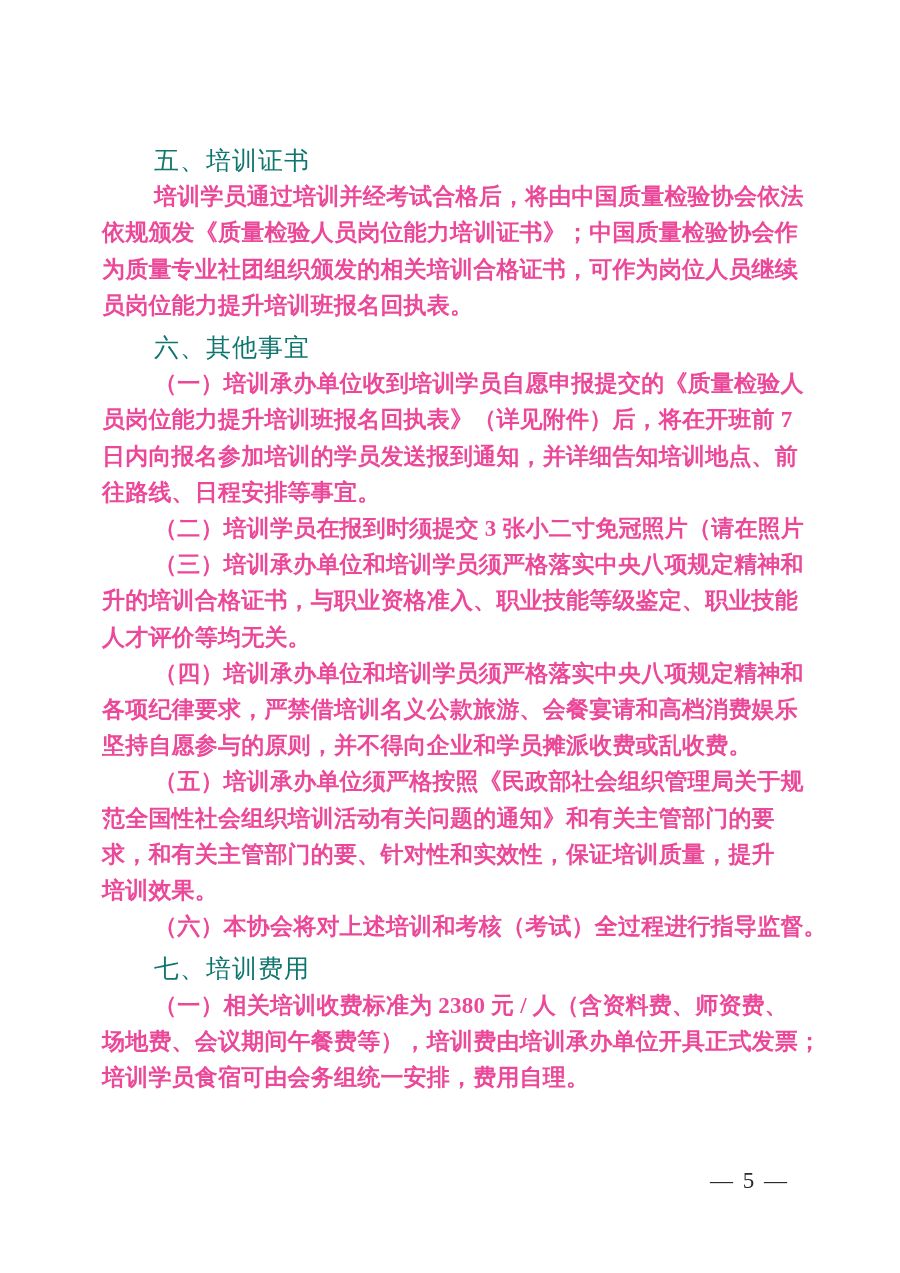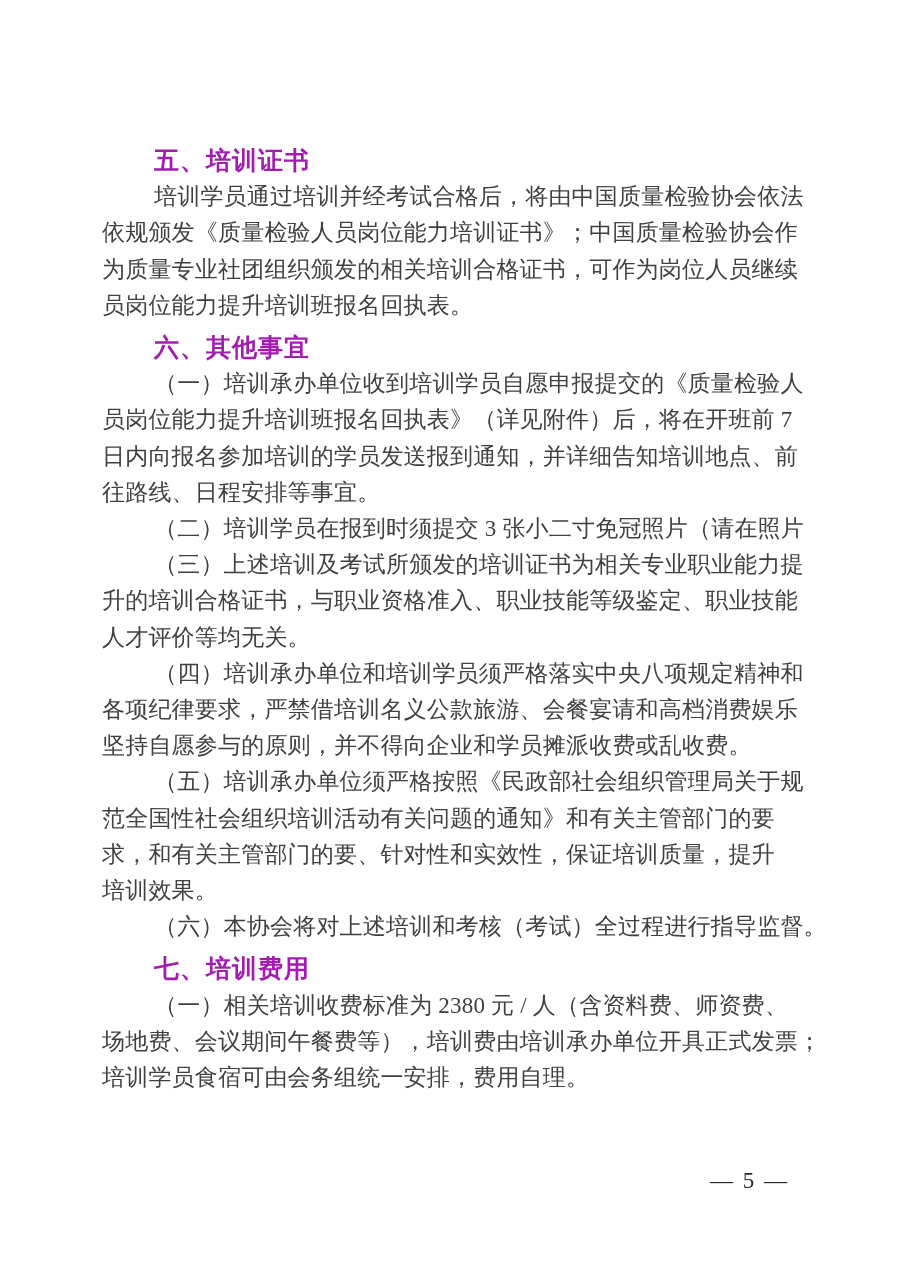--- a/index.html
+++ b/index.html
@@ -26,35 +26,36 @@
 
   .doc-section { display: block; }
 
   
   .doc-section:not(:first-child) .section-heading {
     margin-top: 6px;
   }
 
   .section-heading {
     font-family: "DejaVu Sans", "Liberation Sans", sans-serif;
-    font-weight: 700;
+    font-weight: 400;
     font-size: 25px;
     line-height: 36.2px;
     letter-spacing: 1px;
-    color: #a21caf;
+    color: #0f766e;
     padding-left: 52px;
     white-space: nowrap;
   }
 
   .doc-line {
     font-size: 23px;
     line-height: 36.2px;
     letter-spacing: 0.2px;
-    color: #404040;
+    color: #ec4899;
     white-space: nowrap;
+    font-weight: bold;
   }
 
   .doc-line.indent {
     padding-left: 52px;
   }
 
   .footer {
     position: absolute;
     left: 710px;
     top: 1168px;
@@ -76,21 +77,21 @@
         <div class="doc-line">为质量专业社团组织颁发的相关培训合格证书，可作为岗位人员继续</div>
         <div class="doc-line">员岗位能力提升培训班报名回执表。</div>
       </section>
       <section class="doc-section">
         <div class="section-heading">六、其他事宜</div>
         <div class="doc-line indent">（一）培训承办单位收到培训学员自愿申报提交的《质量检验人</div>
         <div class="doc-line">员岗位能力提升培训班报名回执表》（详见附件）后，将在开班前 7</div>
         <div class="doc-line">日内向报名参加培训的学员发送报到通知，并详细告知培训地点、前</div>
         <div class="doc-line">往路线、日程安排等事宜。</div>
         <div class="doc-line indent">（二）培训学员在报到时须提交 3 张小二寸免冠照片（请在照片</div>
-        <div class="doc-line indent">（三）上述培训及考试所颁发的培训证书为相关专业职业能力提</div>
+        <div class="doc-line indent">（三）培训承办单位和培训学员须严格落实中央八项规定精神和</div>
         <div class="doc-line">升的培训合格证书，与职业资格准入、职业技能等级鉴定、职业技能</div>
         <div class="doc-line">人才评价等均无关。</div>
         <div class="doc-line indent">（四）培训承办单位和培训学员须严格落实中央八项规定精神和</div>
         <div class="doc-line">各项纪律要求，严禁借培训名义公款旅游、会餐宴请和高档消费娱乐</div>
         <div class="doc-line">坚持自愿参与的原则，并不得向企业和学员摊派收费或乱收费。</div>
         <div class="doc-line indent">（五）培训承办单位须严格按照《民政部社会组织管理局关于规</div>
         <div class="doc-line">范全国性社会组织培训活动有关问题的通知》和有关主管部门的要</div>
         <div class="doc-line">求，和有关主管部门的要、针对性和实效性，保证培训质量，提升</div>
         <div class="doc-line">培训效果。</div>
         <div class="doc-line indent">（六）本协会将对上述培训和考核（考试）全过程进行指导监督。</div>

